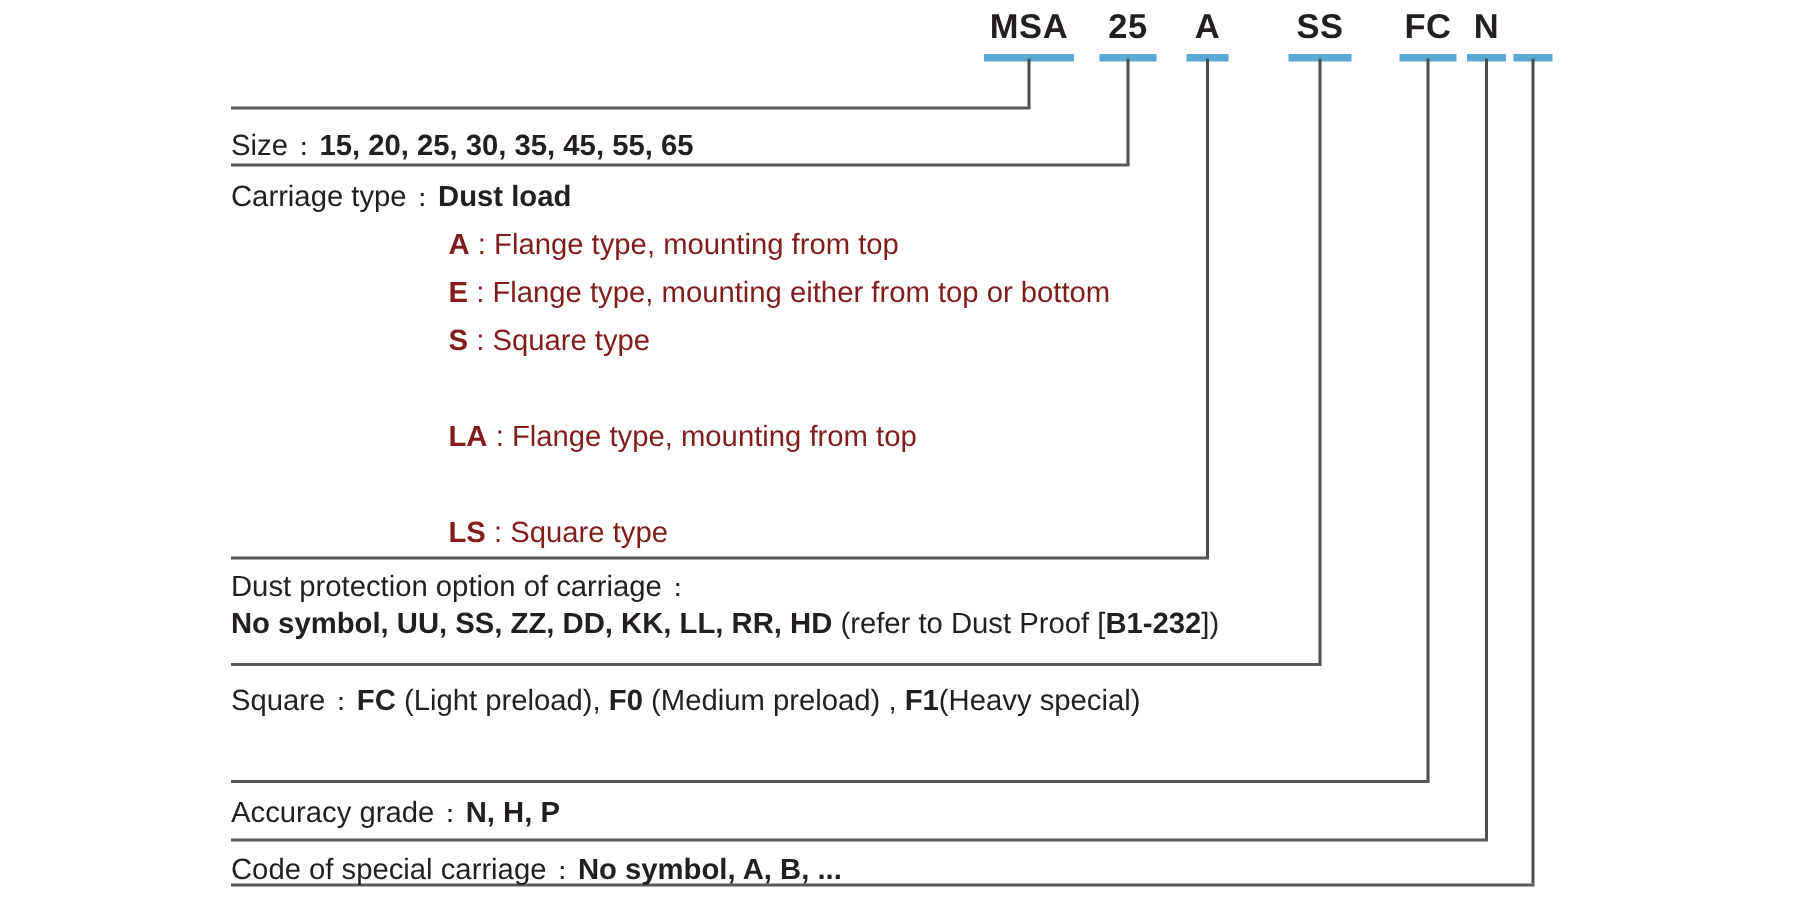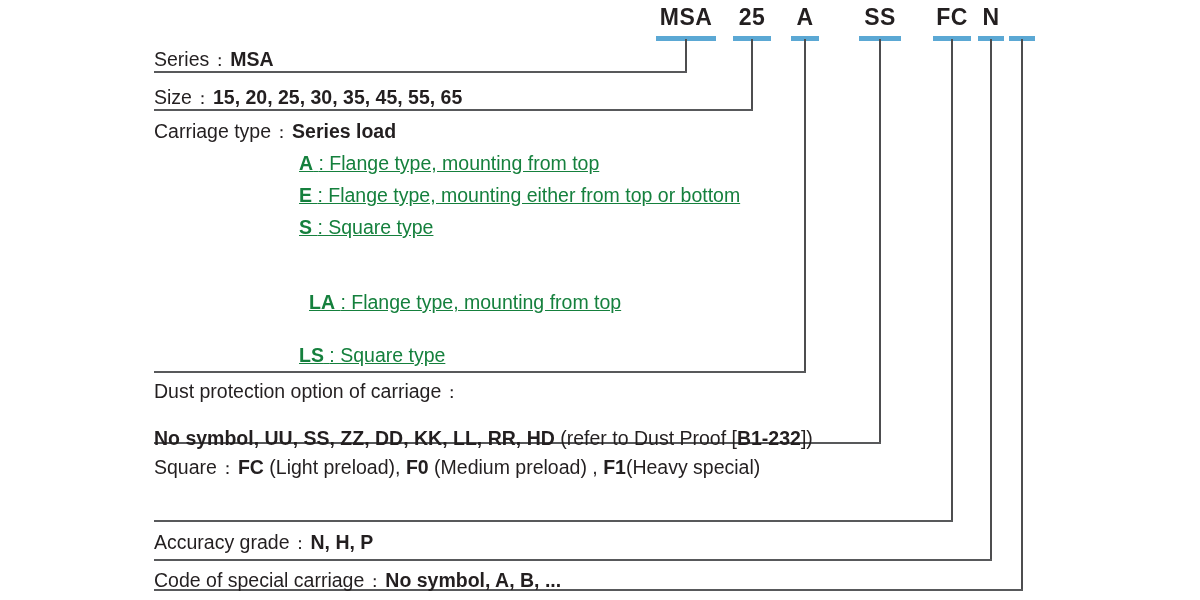--- a/index.html
+++ b/index.html
@@ -60,22 +60,21 @@
   .row-text .colon{
     font-family:"DejaVu Sans",sans-serif;
     font-size:17px;
     padding:0 2px;
   }
   .sub-text{
     position:absolute;
     font-size:19.5px;
     line-height:1.25;
     white-space:nowrap;
-    color:#15803d;
-    text-decoration:underline;
+    color:#7f1d1d;
   }
   .sub-text .b{font-weight:bold;}
 </style>
 </head>
 <body>
 
 <div id="stage">
 
   <div class="code-label" style="left:686px;">MSA</div>
   <div class="code-bar" style="left:686px;width:60px;"></div>
@@ -106,64 +105,61 @@
   <div class="lead-v" style="left:1022px;top:39px;height:550px;"></div>
 
   <div class="rule" style="top:71px;width:533px;"></div>
   <div class="rule" style="top:109px;width:599px;"></div>
   <div class="rule" style="top:371px;width:652px;"></div>
   <div class="rule" style="top:442px;width:727px;"></div>
   <div class="rule" style="top:520px;width:799px;"></div>
   <div class="rule" style="top:559px;width:838px;"></div>
   <div class="rule" style="top:589px;width:869px;"></div>
 
-  <div class="row-text" style="left:154px;top:47px;">
-    <span>Series</span><span class="colon">：</span><span class="b">MSA</span>
-  </div>
 
   <div class="row-text" style="left:154px;top:85px;">
     <span>Size</span><span class="colon">：</span><span class="b">15, 20, 25, 30, 35, 45, 55, 65</span>
   </div>
 
   <div class="row-text" style="left:154px;top:119px;">
-    <span>Carriage type</span><span class="colon">：</span><span class="b">Series load</span>
+    <span>Carriage type</span><span class="colon">：</span><span class="b">Dust load</span>
   </div>
 
   <div class="sub-text" style="left:299px;top:151px;">
     <span class="b">A</span>
     <span>: Flange type, mounting from top</span>
   </div>
 
   <div class="sub-text" style="left:299px;top:183px;">
     <span class="b">E</span>
     <span>: Flange type, mounting either from top or bottom</span>
   </div>
 
   <div class="sub-text" style="left:299px;top:215px;text-align:center;">
     <span class="b">S</span>
     <span>: Square type</span>
   </div>
 
 
-  <div class="sub-text" style="left:309px;top:279px;margin-top:11px;">
+  <div class="sub-text" style="left:299px;top:279px;">
     <span class="b">LA</span>
     <span>: Flange type, mounting from top</span>
   </div>
 
 
   <div class="sub-text" style="left:299px;top:343px;">
     <span class="b">LS</span>
     <span>: Square type</span>
   </div>
 
   <div class="row-text" style="left:154px;top:379px;">
     <span>Dust protection option of carriage</span><span class="colon">：</span>
   </div>
 
-  <div class="row-text" style="left:154px;top:426px;">
+  <div class="row-text" style="left:154px;top:404px;">
     <span class="b">No symbol, UU, SS, ZZ, DD, KK, LL, RR, HD</span><span> (refer to Dust Proof [</span><span class="b">B1-232</span><span>])</span>
   </div>
 
   <div class="row-text" style="left:154px;top:455px;">
     <span>Square</span><span class="colon">：</span><span class="b">FC</span><span> (Light preload), </span><span class="b">F0</span><span> (Medium preload) , </span><span class="b">F1</span><span>(Heavy special)</span>
   </div>
 
 
   <div class="row-text" style="left:154px;top:530px;">
     <span>Accuracy grade</span><span class="colon">：</span><span class="b">N, H, P</span>

